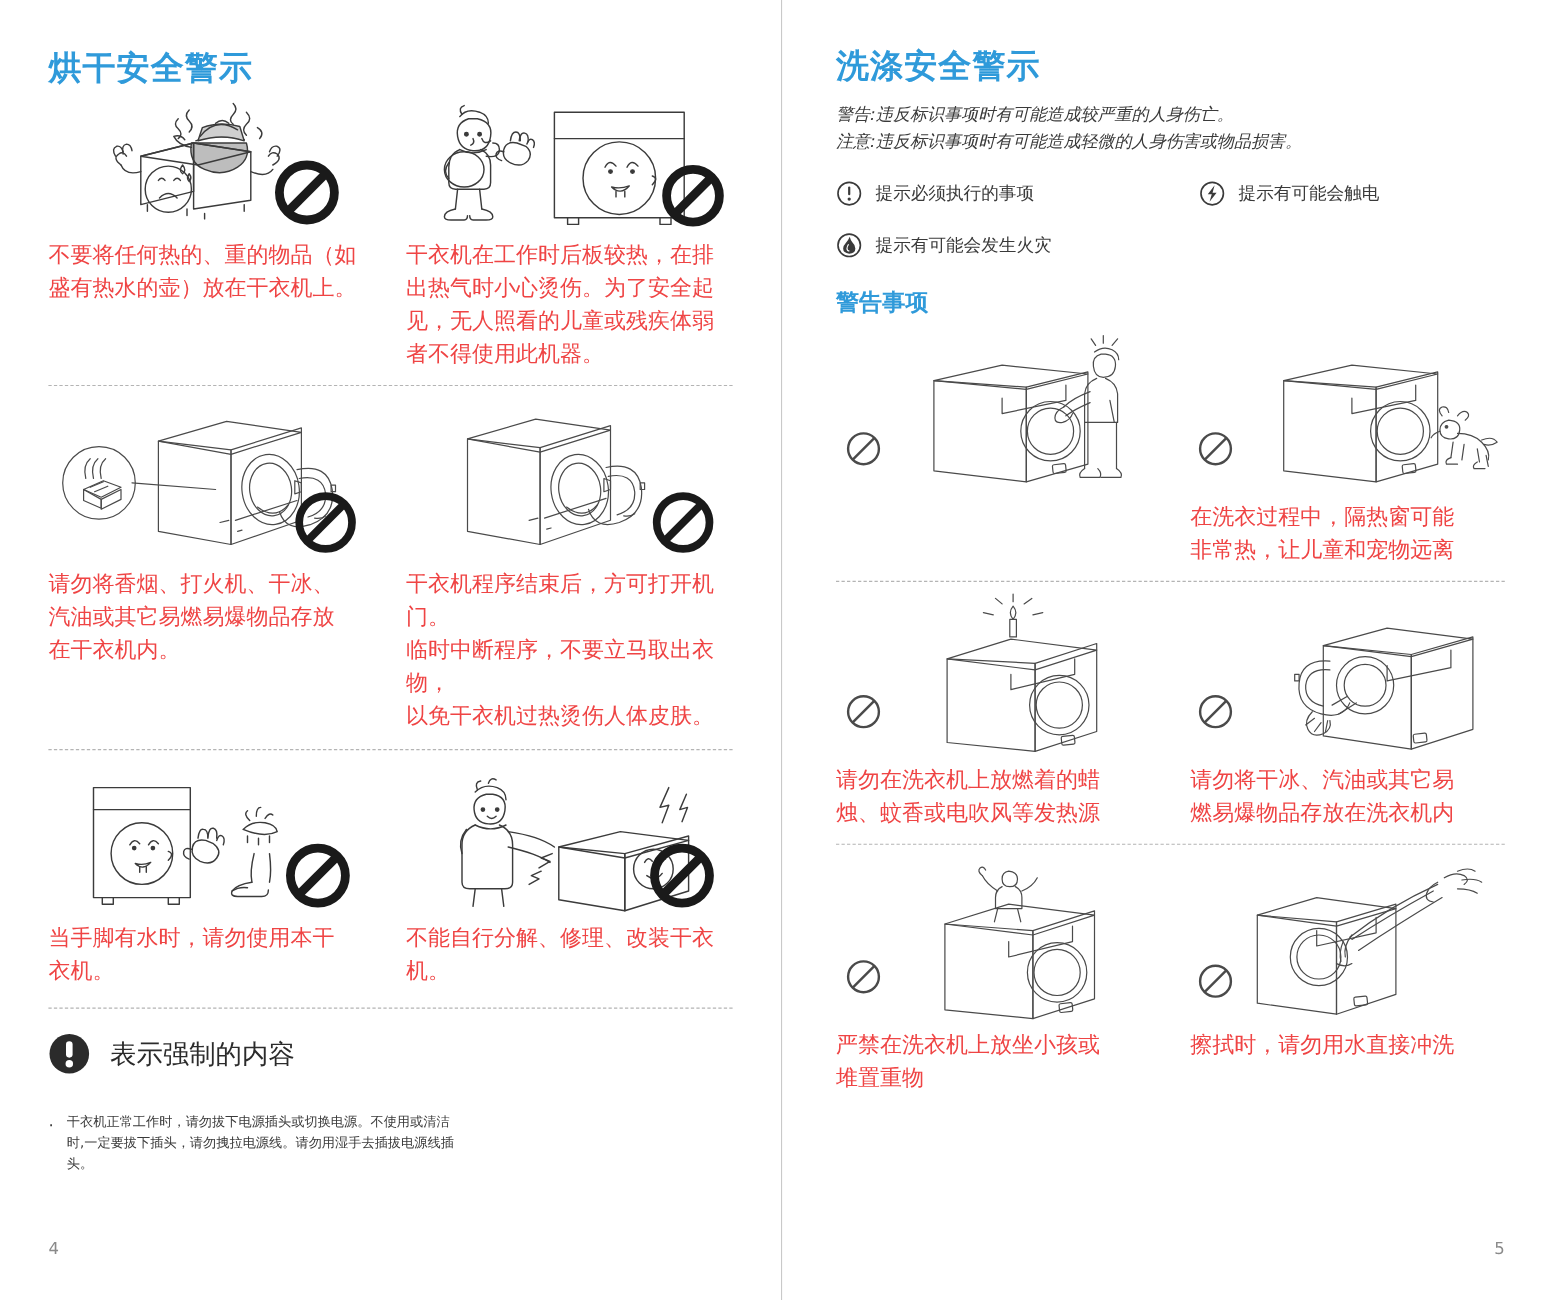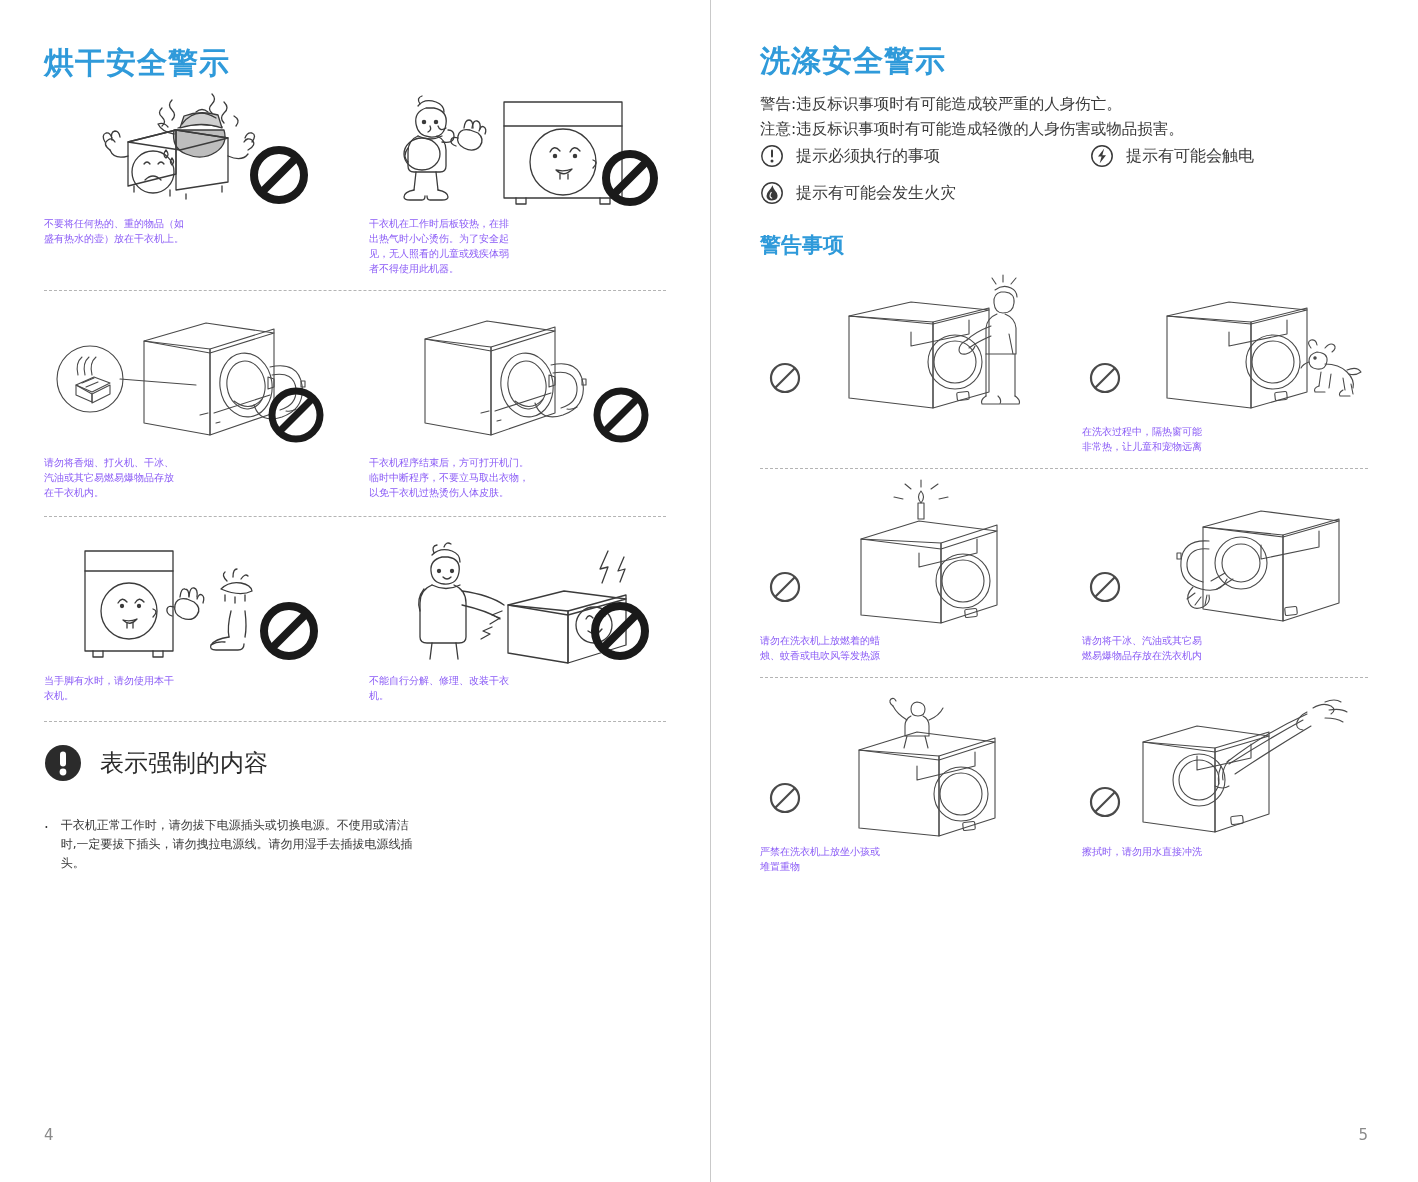--- a/index.html
+++ b/index.html
@@ -64,27 +64,27 @@
     margin: 20px 0 0 0;
     font-weight: 500;
   }
 
   .note-line {
     color: #3a3a3a;
     font-size: 15.5px;
     line-height: 1.62;
     margin: 0;
   }
-  .notes-block { margin-top: 16px; }
+  .notes-block { margin-top: 16px; font-style: italic; }
 
   .legend {
-    margin-top: 2px;
+    margin-top: 22px;
     display: grid;
     grid-template-columns: 330px 1fr;
-    row-gap: 13px;
+    row-gap: 23px;
   }
   .legend-item {
     display: flex;
     align-items: center;
     gap: 12px;
   }
   .legend-text {
     font-size: 16px;
     color: #3a3a3a;
   }
@@ -106,23 +106,23 @@
   .cell { position: relative; box-sizing: border-box; }
   .cell .art {
     height: 128px;
     display: flex;
     align-items: flex-end;
     justify-content: center;
     position: relative;
   }
   .cell.art-tall .art { height: 140px; }
   .caption {
-    font-size: 10px;
+    font-size: 20px;
     line-height: 1.5;
-    color: #8b5cf6;
+    color: #ef4444;
     white-space: pre-line;
     margin-top: 10px;
   }
 
   .left-grid .cell { padding-right: 18px; }
   .left-grid .cell:nth-child(even) { padding-left: 14px; padding-right: 0; }
 
   .right-grid .cell { padding-right: 14px; }
   .right-grid .cell:nth-child(even) { padding-left: 18px; padding-right: 0; }
 

